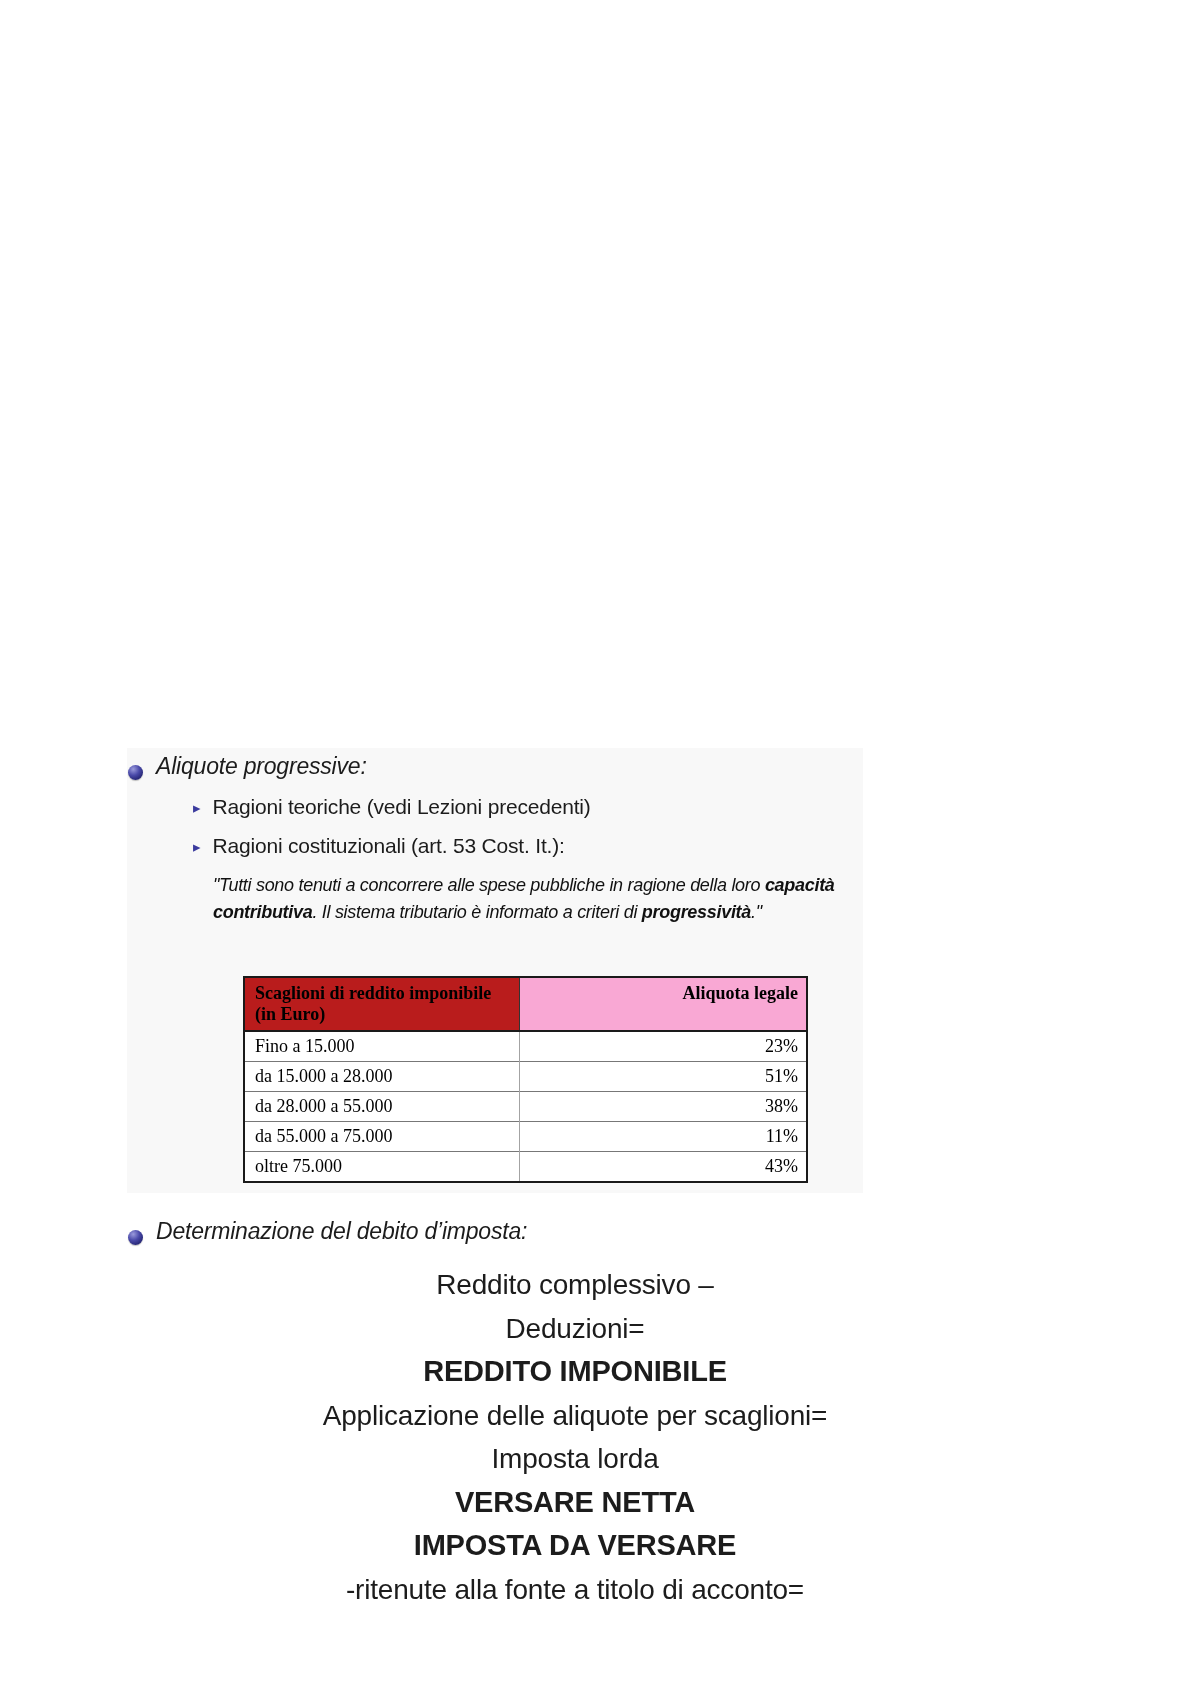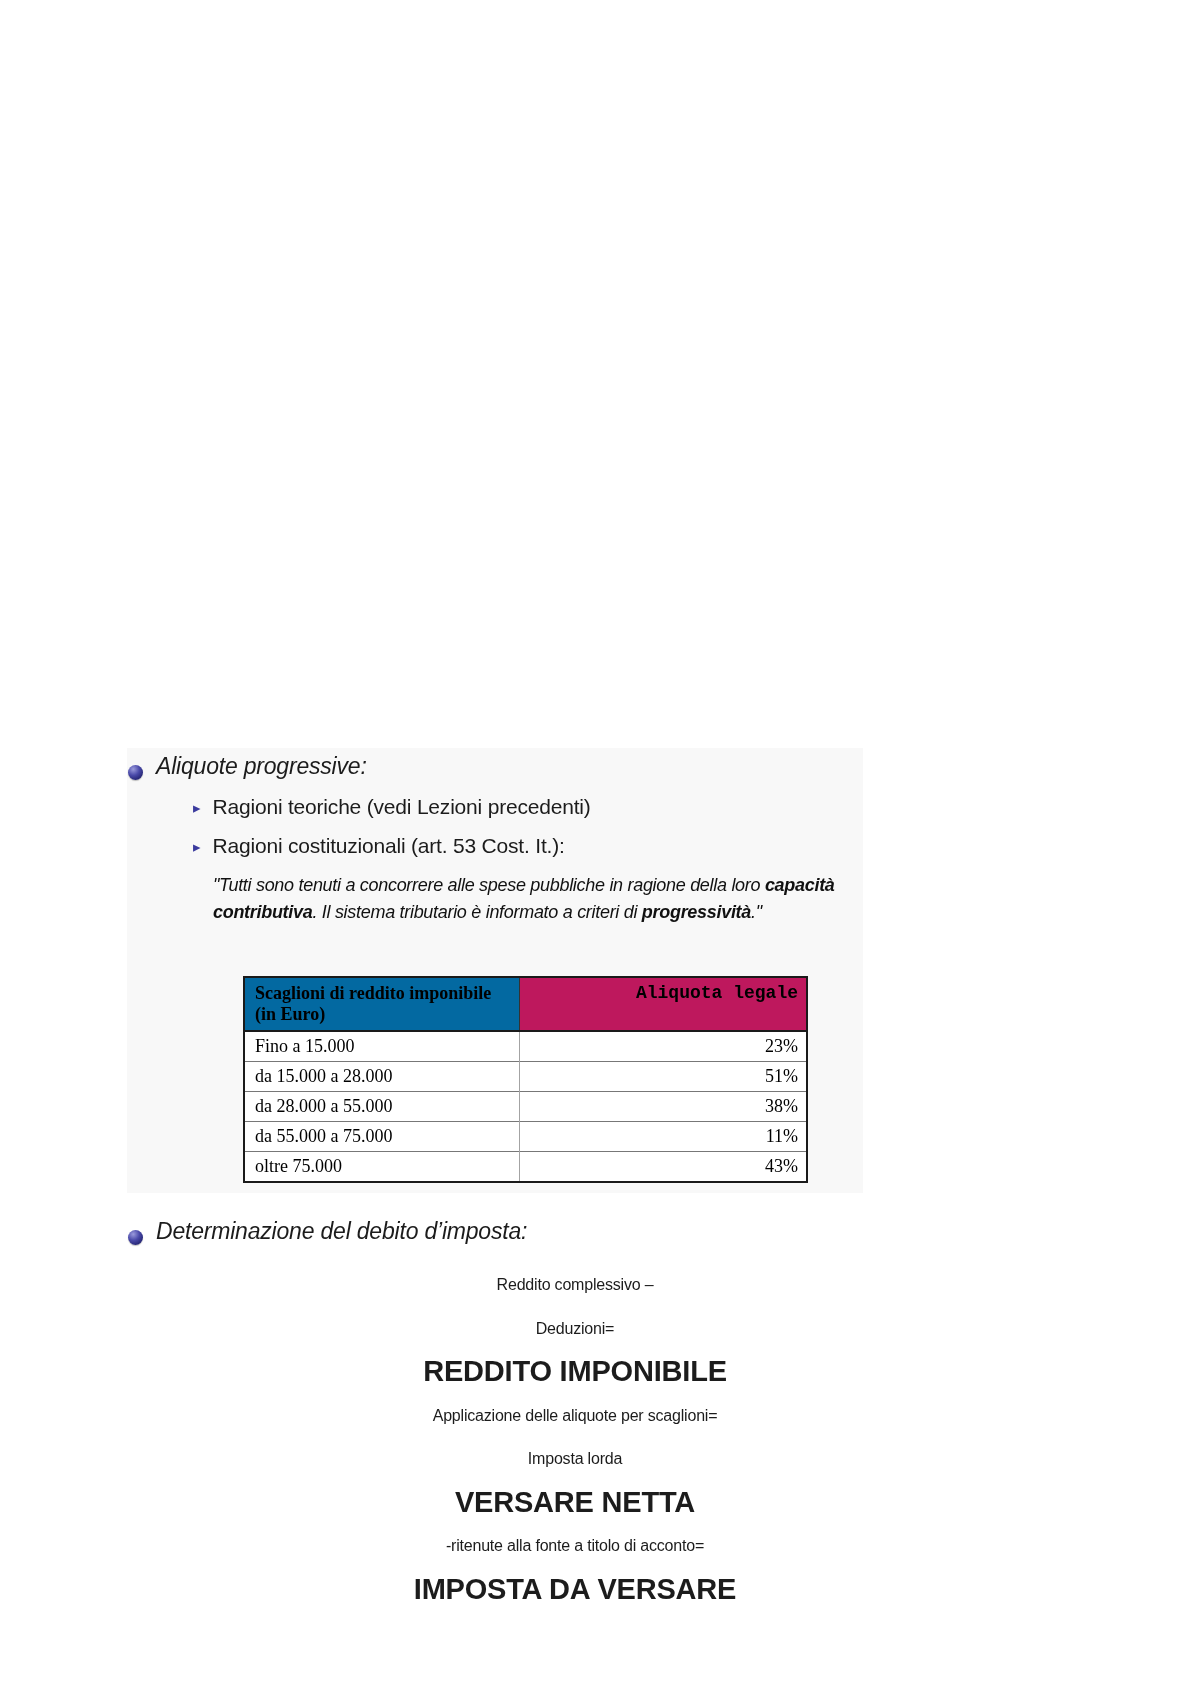--- a/index.html
+++ b/index.html
@@ -42,21 +42,21 @@
   }
   table.scaglioni th.rate-h{text-align:right;border-left:1px solid #333;}
   table.scaglioni td{
     padding:3px 8px 3px 10px;height:23px;white-space:nowrap;
     border-top:1px solid #777;
   }
   table.scaglioni tr:first-child td{border-top:none;}
   table.scaglioni td.rate{text-align:right;border-left:1px solid #a3a3a3;}
   
   .formula{left:0;top:1263px;width:1150px;text-align:center;line-height:43.5px;}
-  .fline{font-size:16px;letter-spacing:-0.2px;height:43.5px;}
+  .fline{font-size:28px;letter-spacing:-0.2px;height:43.5px;}
   .fline.bold{font-weight:bold;font-size:29px;}
 </style>
 </head>
 <body>
 
 <div class="abs panel-bg"></div>
 
 <div class="abs bullet-row" style="left:128px;top:752px;">
   <span class="sphere"></span>
   <span class="bullet-label">Aliquote progressive:</span>
@@ -78,25 +78,25 @@
 </div>
 
 <div class="abs" style="left:243px;top:976px;">
   <table class="scaglioni">
     <colgroup>
         <col class="c1">
         <col class="c2">
       </colgroup>
     <thead>
       <tr>
-        <th style="background-color: #0369a1;">
+        <th style="background-color: #b91c1c;">
           <div>Scaglioni di reddito imponibile</div>
           <div>(in Euro)</div>
         </th>
-        <th class="rate-h" style="background-color: #be185d; font-family: Liberation Mono, monospace;">Aliquota legale</th>
+        <th class="rate-h" style="background-color: #f9a8d4;">Aliquota legale</th>
       </tr>
     </thead>
     <tbody>
       <tr>
         <td>Fino a 15.000</td>
         <td class="rate">23%</td>
       </tr>
       <tr>
         <td>da 15.000 a 28.000</td>
         <td class="rate">51%</td>
@@ -122,15 +122,15 @@
   <span class="bullet-label">Determinazione del debito d’imposta:</span>
 </div>
 
 <div class="abs formula">
   <div class="fline">Reddito complessivo –</div>
   <div class="fline">Deduzioni=</div>
   <div class="fline bold">REDDITO IMPONIBILE</div>
   <div class="fline">Applicazione delle aliquote per scaglioni=</div>
   <div class="fline">Imposta lorda</div>
   <div class="fline bold">VERSARE NETTA</div>
+  <div class="fline bold">IMPOSTA DA VERSARE</div>
   <div class="fline">-ritenute alla fonte a titolo di acconto=</div>
-  <div class="fline bold">IMPOSTA DA VERSARE</div>
 </div>
 
 </body></html>

